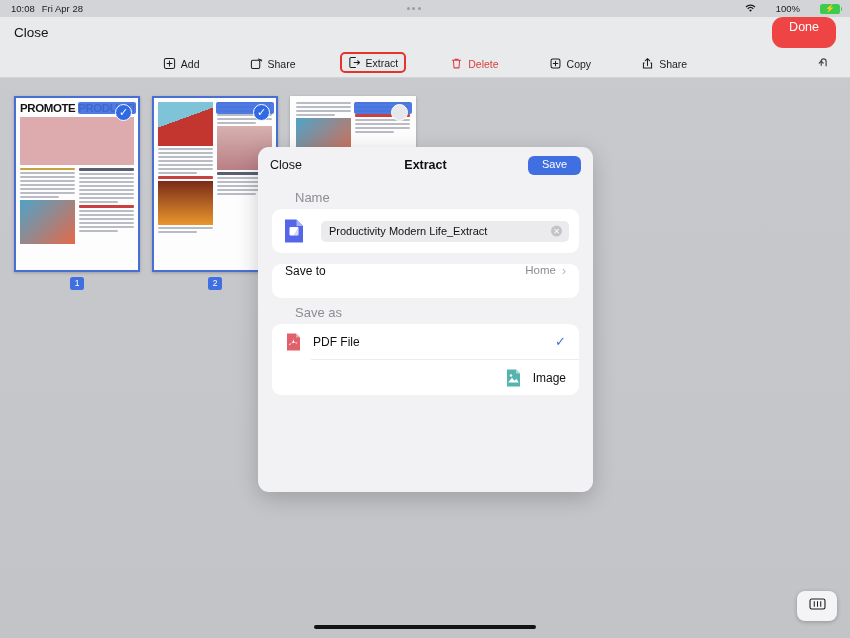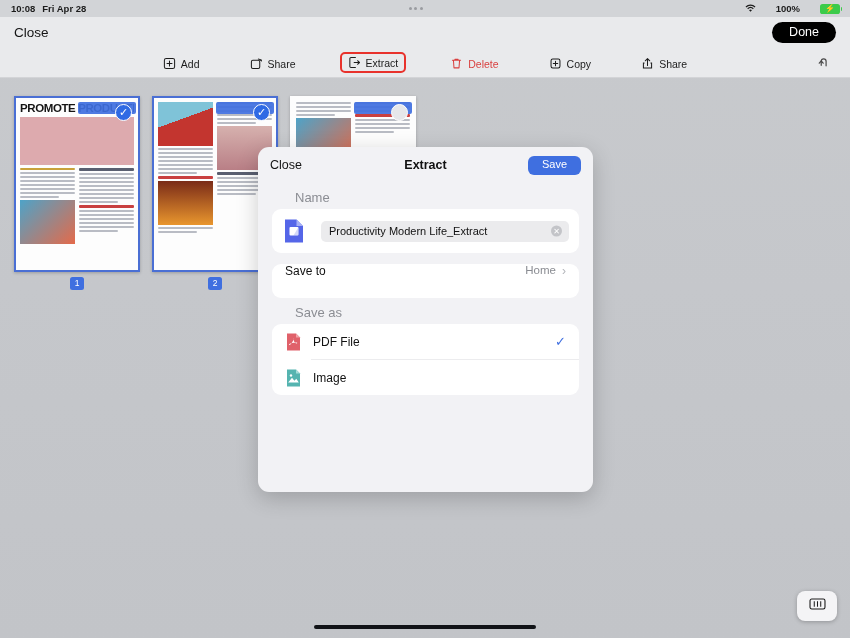--- a/index.html
+++ b/index.html
@@ -13,21 +13,21 @@
     position: relative;
     width: 850px; height: 638px;
     background: linear-gradient(180deg,#c8cacd 0%, #c5c7cb 45%, #c2c4c8 100%);
   }
 
   
   .statusbar {
     position: absolute; top: 0; left: 0; width: 850px; height: 17px;
     background: #d2d4d7;
     display: flex; align-items: center;
-    font-size: 9.5px; color: #1b1b1b; font-weight: 700;
+    font-size: 9.5px; color: #1b1b1b; font-weight: 400;
   }
   .sb-left { display: flex; align-items: center; gap: 7px; padding-left: 11px; }
   .sb-center { flex: 1; display: flex; justify-content: center; align-items: center; }
   .dots { display: flex; gap: 2.5px; }
   .dots i { width: 3px; height: 3px; border-radius: 50%; background: #9a9ca0; display: block; }
   .sb-right { display: flex; align-items: center; gap: 20px; padding-right: 10px; }
   .wifi { width: 11px; height: 9px; position: relative; }
   .wifi svg { display:block; }
   .batt {
     width: 20px; height: 10px; border-radius: 2.6px; background: #3ccb4a;
@@ -45,22 +45,22 @@
     background: #e9eaec;
     display: flex; align-items: center; padding: 0 14px;
   }
   .hdr-close { font-size: 13.5px; color: #141414; cursor: default; }
   .hdr-title {
     position: absolute; left: 0; width: 850px; text-align: center;
     font-size: 13.5px; font-weight: 700; color: #141414; pointer-events: none;
   }
   .hdr-done {
     margin-left: auto; position: relative; z-index: 2;
-    background: #000000; color: #fff; font-size: 12.5px;
-    border-radius: 11px; padding: 4px 17px 5px; line-height: 1;
+    background: #ef4444; color: #fff; font-size: 12.5px;
+    border-radius: 11px; padding: 4px 17px 15px; line-height: 1;
   }
 
   
   .toolbar {
     position: absolute; top: 48px; left: 0; width: 850px; height: 30px;
     background: #e9eaec;
     border-bottom: 1px solid #d3d4d7;
     display: flex; align-items: center; justify-content: center;
   }
   .tb-items { display: flex; align-items: flex-end; gap: 38px; }
@@ -165,21 +165,21 @@
     color: #ffffff; font-size: 8px; line-height: 11px; text-align: center;
   }
   .row {
     display: flex; align-items: flex-start; height: 34px; padding: 0 13px;
     font-size: 12px; color: #111;
   }
   .row .val { margin-left: auto; color: #8a8c92; font-size: 11.5px; }
   .chev { margin-left: 6px; color: #b3b5ba; font-size: 12px; }
   .opt-row {
     display: flex; align-items: center; height: 35px; padding: 0 13px;
-    font-size: 12px; color: #111; gap: 11px;
+    font-size: 12px; color: #111; gap: 11px; justify-content: flex-end;
   }
   .opt-sep { height: 1px; background: #ececee; margin-left: 39px; }
   .opt-ico { width: 17px; height: 20px; flex: 0 0 auto; }
   .tick { margin-left: auto; color: #3f6fe0; font-size: 13px; }
 
   
   .float-btn {
     position: absolute; right: 13px; bottom: 17px;
     width: 40px; height: 30px; border-radius: 8px;
     background: #f4f4f6; box-shadow: 0 1px 4px rgba(0,0,0,.25);

